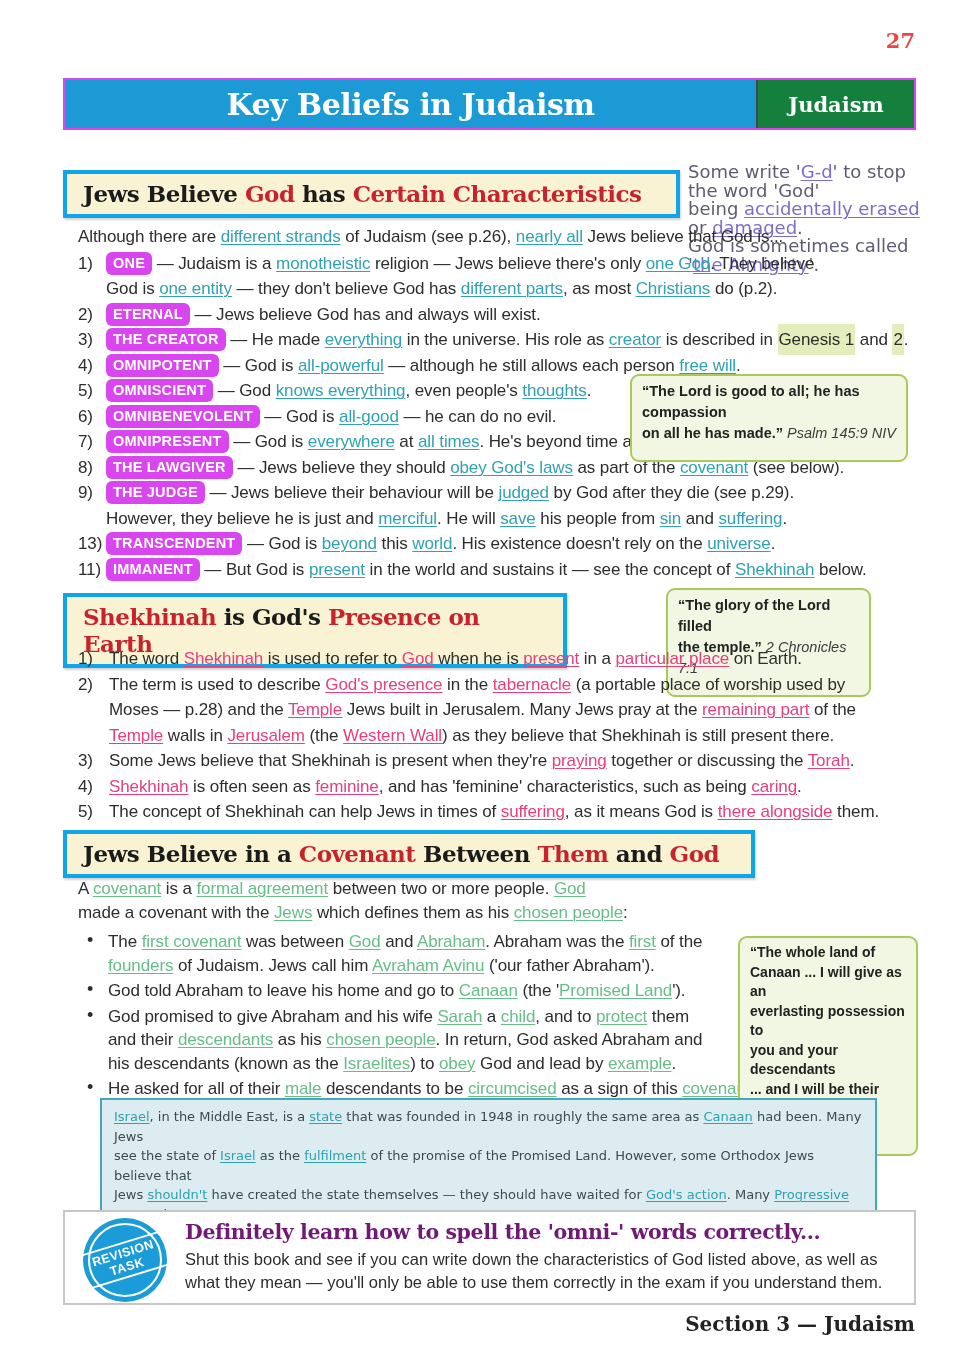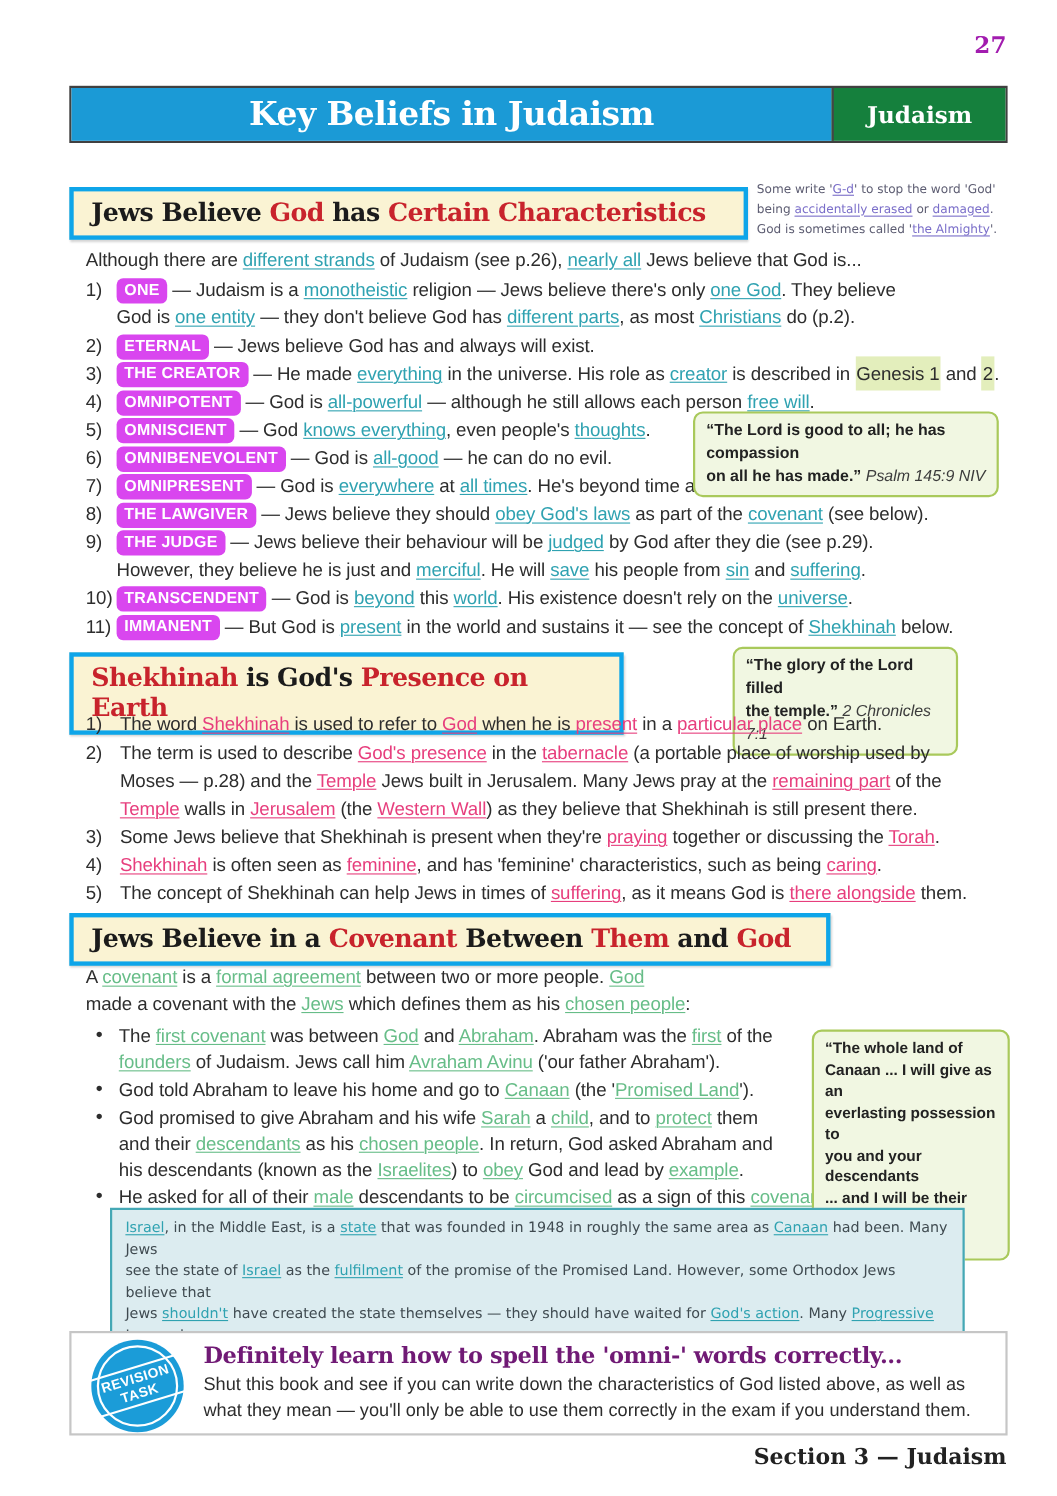--- a/index.html
+++ b/index.html
@@ -19,49 +19,49 @@
   .links-green  { --lc:#67bd88; }
 
   .seg-t { color:inherit; }
   .seg-l { color:var(--lc); text-decoration:underline; text-underline-offset:2px; text-decoration-thickness:1px; }
   .seg-hl { background:#e3eebc; padding:6px 1px; }
   .seg-b { font-weight:bold; color:#222; }
   .seg-i { font-style:italic; font-weight:normal; color:#3c3c3c; }
   .seg-k { color:#1b1b1b; }
   .seg-r { color:#c8232c; }
 
-  .pagenum { position:absolute; top:28px; right:46px; font-family:"DejaVu Serif",serif; font-weight:bold; font-size:21px; color:#a21caf; }
+  .pagenum { position:absolute; top:28px; right:46px; font-family:"DejaVu Serif",serif; font-weight:bold; font-size:21px; color:#ef4444; }
 
-  .banner { position:absolute; left:63px; top:78px; width:853px; height:52px; display:flex; border:2px solid #404040; }
+  .banner { position:absolute; left:63px; top:78px; width:853px; height:52px; display:flex; border:2px solid #d946ef; }
   .banner-blue { flex:1; background:#1b9ad6; display:flex; align-items:center; justify-content:center; }
   .banner-blue span { color:#fff; font-size:30px; letter-spacing:-0.5px; }
   .banner-green { width:158px; background:#15803d; border-left:2px solid #454545; display:flex; align-items:center; justify-content:center; }
   .banner-green span { color:#fff; font-size:21px; }
 
   .intro { position:absolute; left:78px; top:141px; width:820px; font-size:18px; }
 
   .hbox { position:absolute; background:#faf3d3; border:4px solid #0ea5e9; box-shadow:1px 2px 2px rgba(0,0,0,0.18);
           padding:6px 16px 7px 16px; font-size:23px; letter-spacing:-0.5px; }
   .hbox1 { left:63px; top:170px; width:617px; }
   .hbox2 { left:63px; top:593px; width:504px; }
   .hbox3 { left:63px; top:830px; width:692px; }
 
   .sidenote { position:absolute; left:688px; top:163px; width:232px; font-family:"DejaVu Sans",sans-serif;
-              font-size:11px; line-height:18.5px; color:#5d5d72; }
+              font-size:18px; line-height:18.5px; color:#5d5d72; }
 
   .s1 { position:absolute; left:78px; top:224px; width:845px; font-size:17px; letter-spacing:-0.1px; line-height:25.5px; }
   .s1 .lead { margin-bottom:1px; }
   .numlist { list-style:none; }
   .numlist li { position:relative; padding-left:28px; }
   .numlist .num { position:absolute; left:0; top:0; }
   .badge { display:inline-block; background:#d946ef; color:#fff; font-weight:bold; font-size:14.5px;
            line-height:20px; padding:1px 7px 2px 7px; border-radius:6px; letter-spacing:0.2px; vertical-align:1px; }
 
   .quote { position:absolute; background:#f1f7e2; border:2px solid #a9c95b; border-radius:9px;
-           padding:5px 10px 6px 10px; font-size:14.5px; line-height:21px; }
+           padding:5px 10px 16px 10px; font-size:14.5px; line-height:21px; }
   .q-psalm { left:630px; top:374px; width:278px; }
   .q-chron { left:666px; top:588px; width:205px; }
   .q-gen   { left:738px; top:936px; width:180px; line-height:19.5px; font-size:14px; }
 
   .s2 { position:absolute; left:78px; top:646px; width:845px; font-size:17px; letter-spacing:-0.1px; line-height:25.5px; }
   .s2 .numlist li { padding-left:31px; }
 
   .s3 { position:absolute; left:78px; top:877px; width:845px; font-size:17px; letter-spacing:-0.1px; line-height:23.5px; }
   .s3 .lead { width:580px; margin-bottom:6px; }
   .bullets { list-style:none; }
@@ -111,21 +111,21 @@
     <ol class="numlist">
       <li><span class="num">1)</span><span class="badge">ONE</span><span><span class="seg-t"> — Judaism is a </span><span class="seg-l">monotheistic</span><span class="seg-t"> religion — Jews believe there's only </span><span class="seg-l">one God</span><span class="seg-t">.  They believe</span><br><span class="seg-t">God is </span><span class="seg-l">one entity</span><span class="seg-t"> — they don't believe God has </span><span class="seg-l">different parts</span><span class="seg-t">, as most </span><span class="seg-l">Christians</span><span class="seg-t"> do (p.2).</span></span></li>
       <li><span class="num">2)</span><span class="badge">ETERNAL</span><span><span class="seg-t"> — Jews believe God has and always will exist.</span></span></li>
       <li><span class="num">3)</span><span class="badge">THE CREATOR</span><span><span class="seg-t"> — He made </span><span class="seg-l">everything</span><span class="seg-t"> in the universe.  His role as </span><span class="seg-l">creator</span><span class="seg-t"> is described in </span><span class="seg-hl">Genesis 1</span><span class="seg-t"> and </span><span class="seg-hl">2</span><span class="seg-t">.</span></span></li>
       <li><span class="num">4)</span><span class="badge">OMNIPOTENT</span><span><span class="seg-t"> — God is </span><span class="seg-l">all-powerful</span><span class="seg-t"> — although he still allows each person </span><span class="seg-l">free will</span><span class="seg-t">.</span></span></li>
       <li><span class="num">5)</span><span class="badge">OMNISCIENT</span><span><span class="seg-t"> — God </span><span class="seg-l">knows everything</span><span class="seg-t">, even people's </span><span class="seg-l">thoughts</span><span class="seg-t">.</span></span></li>
       <li><span class="num">6)</span><span class="badge">OMNIBENEVOLENT</span><span><span class="seg-t"> — God is </span><span class="seg-l">all-good</span><span class="seg-t"> — he can do no evil.</span></span></li>
       <li><span class="num">7)</span><span class="badge">OMNIPRESENT</span><span><span class="seg-t"> — God is </span><span class="seg-l">everywhere</span><span class="seg-t"> at </span><span class="seg-l">all times</span><span class="seg-t">.  He's beyond time and space.</span></span></li>
       <li><span class="num">8)</span><span class="badge">THE LAWGIVER</span><span><span class="seg-t"> — Jews believe they should </span><span class="seg-l">obey God's laws</span><span class="seg-t"> as part of the </span><span class="seg-l">covenant</span><span class="seg-t"> (see below).</span></span></li>
       <li><span class="num">9)</span><span class="badge">THE JUDGE</span><span><span class="seg-t"> — Jews believe their behaviour will be </span><span class="seg-l">judged</span><span class="seg-t"> by God after they die (see p.29).</span><br><span class="seg-t">However, they believe he is just and </span><span class="seg-l">merciful</span><span class="seg-t">.  He will </span><span class="seg-l">save</span><span class="seg-t"> his people from </span><span class="seg-l">sin</span><span class="seg-t"> and </span><span class="seg-l">suffering</span><span class="seg-t">.</span></span></li>
-      <li><span class="num">10)</span><span class="badge">TRANSCENDENT</span><span><span class="seg-t"> — God is </span><span class="seg-l">beyond</span><span class="seg-t"> this </span><span class="seg-l">world</span><span class="seg-t">.  His existence doesn't rely on the </span><span class="seg-l">universe</span><span class="seg-t">.</span></span></li>
+      <li><span class="num">13)</span><span class="badge">TRANSCENDENT</span><span><span class="seg-t"> — God is </span><span class="seg-l">beyond</span><span class="seg-t"> this </span><span class="seg-l">world</span><span class="seg-t">.  His existence doesn't rely on the </span><span class="seg-l">universe</span><span class="seg-t">.</span></span></li>
       <li><span class="num">11)</span><span class="badge">IMMANENT</span><span><span class="seg-t"> — But God is </span><span class="seg-l">present</span><span class="seg-t"> in the world and sustains it — see the concept of </span><span class="seg-l">Shekhinah</span><span class="seg-t"> below.</span></span></li>
     </ol>
   </div>
 
   <div class="quote q-psalm"><span class="seg-b">“The Lord is good to all; he has compassion</span><br><span class="seg-b">on all he has made.”  </span><span class="seg-i">Psalm 145:9 NIV</span></div>
 
   <div class="hbox hbox2 slab"><span class="seg-r">Shekhinah</span><span class="seg-k"> is God's </span><span class="seg-r">Presence on Earth</span></div>
 
   <div class="quote q-chron"><span class="seg-b">“The glory of the Lord filled</span><br><span class="seg-b">the temple.”  </span><span class="seg-i">2 Chronicles 7:1</span></div>
 

